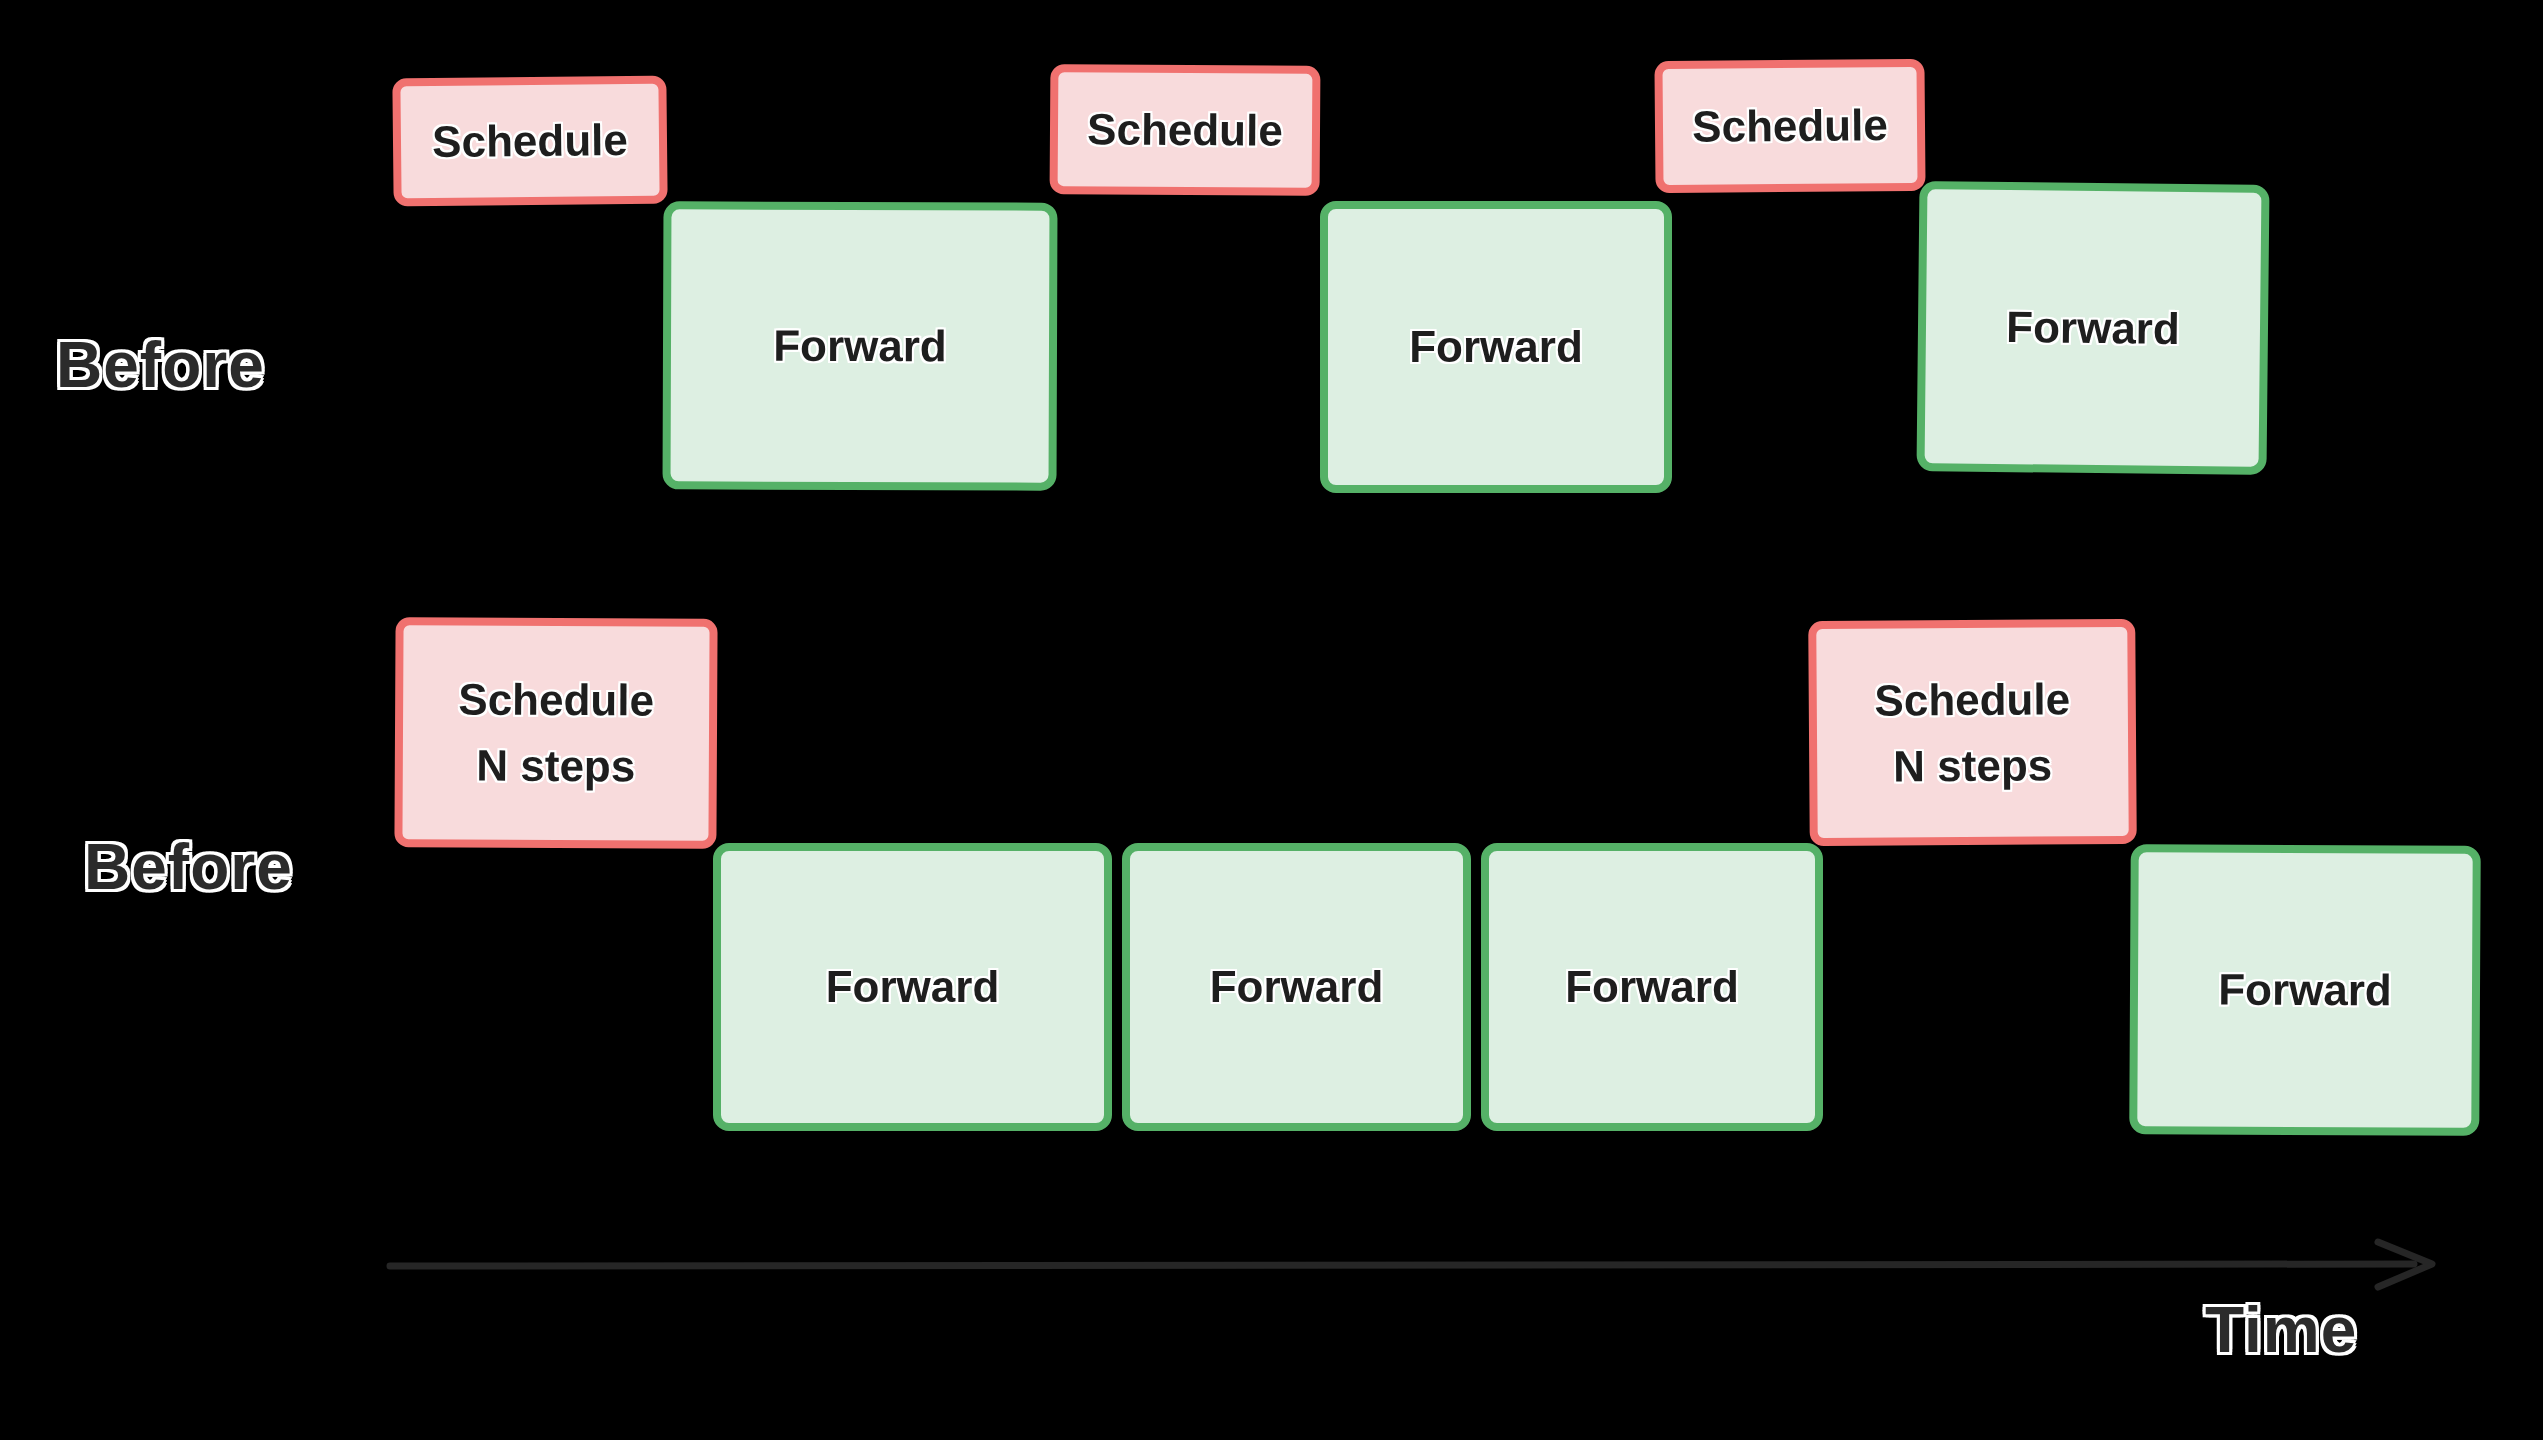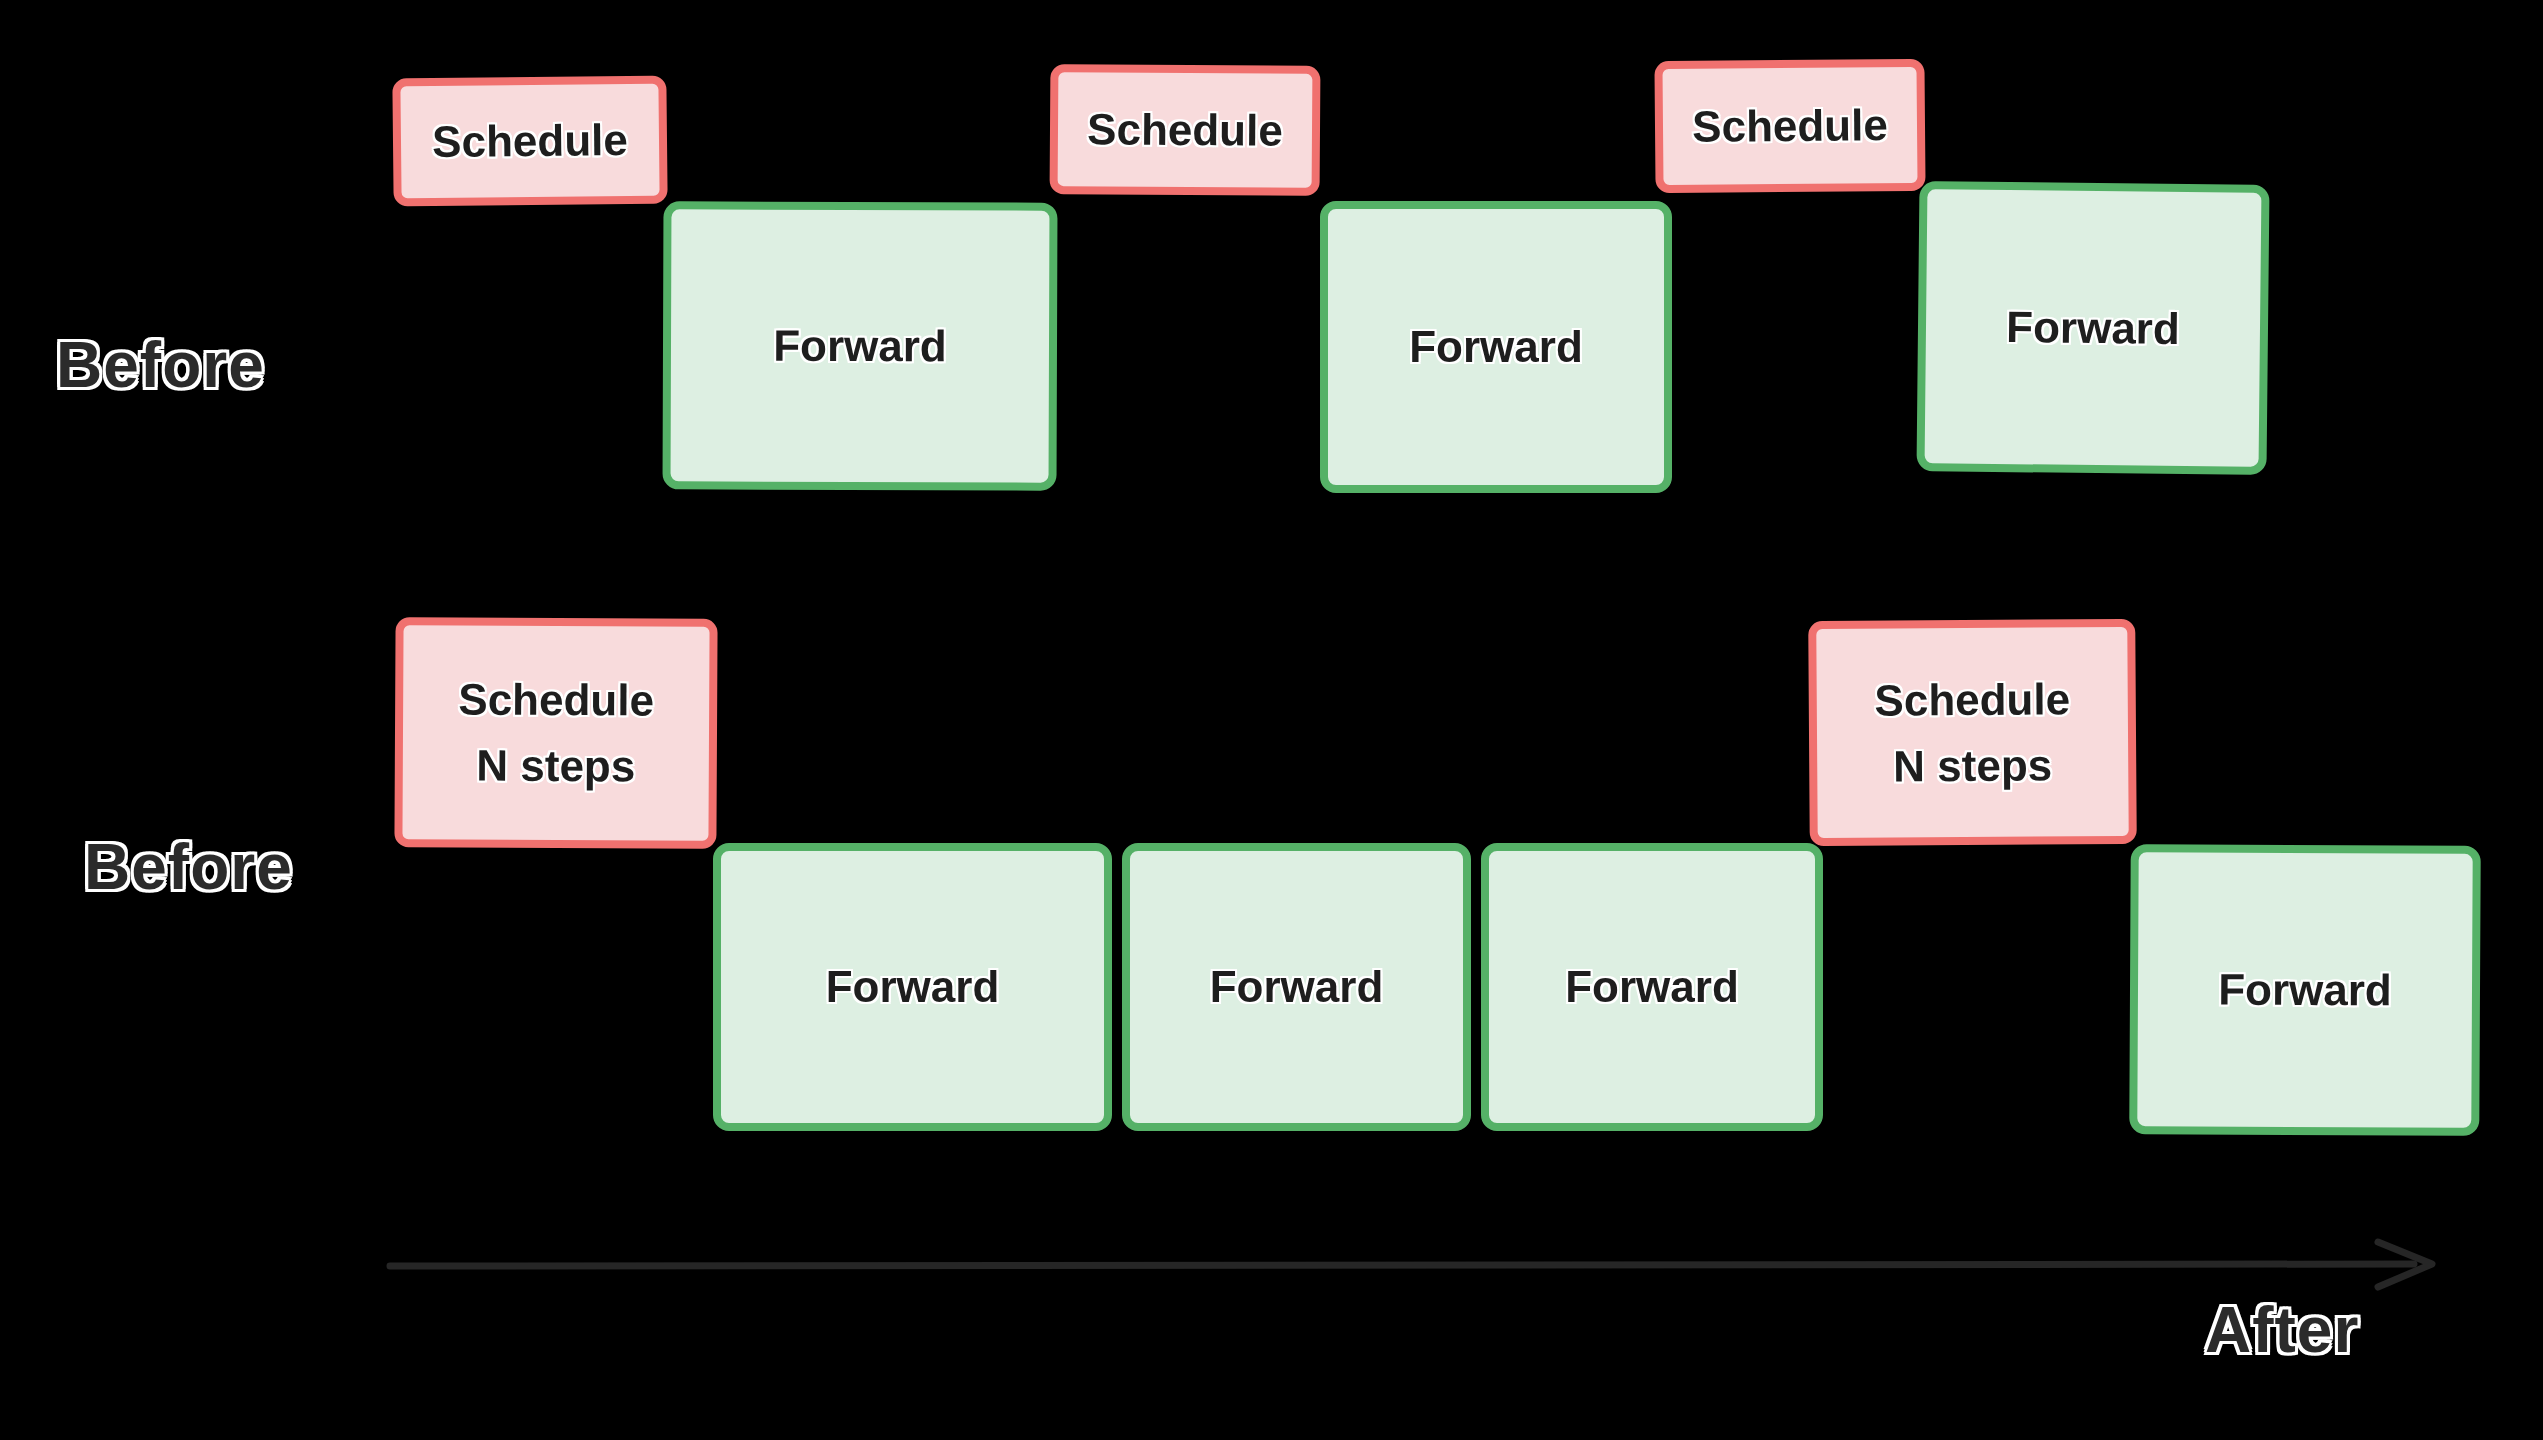--- a/index.html
+++ b/index.html
@@ -137,15 +137,15 @@
     <span class="box-text">N steps</span>
   </div>
   <div class="box forward" id="b-a4">
     <span class="box-text">Forward</span>
   </div>
 
   <svg id="axis-svg" viewBox="0 0 2543 1440" xmlns="http://www.w3.org/2000/svg">
     <line x1="390" y1="1266" x2="2414" y2="1264" stroke="var(--axis-color, #262626)" stroke-width="7" stroke-linecap="round"></line>
     <polyline points="2378,1242 2432,1264 2378,1287" fill="none" stroke="var(--axis-color, #262626)" stroke-width="7" stroke-linecap="round" stroke-linejoin="round"></polyline>
   </svg>
-  <div class="row-label" id="label-time">After</div>
+  <div class="row-label" id="label-time">Time</div>
 
 </div>
 
 </body></html>

